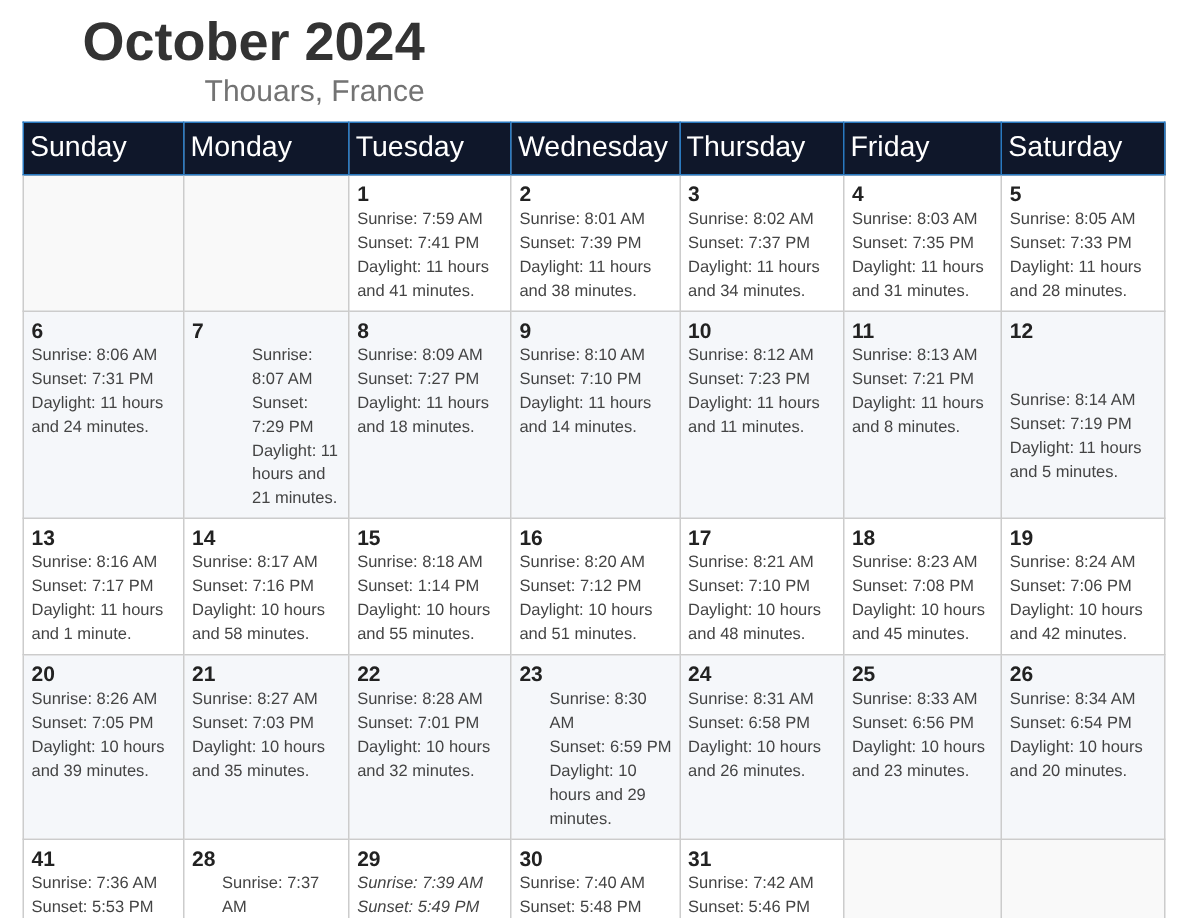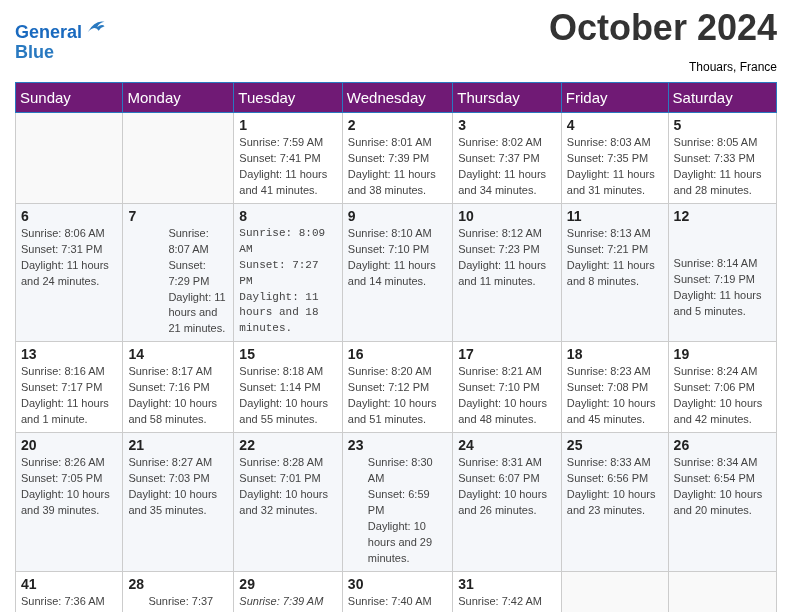--- a/index.html
+++ b/index.html
@@ -39,35 +39,35 @@
       text-align: right;
     }
     .month-title {
       font-size: 36px;
       font-weight: 700;
       color: #333;
       line-height: 1;
       margin-left: 40px;
     }
     .location {
-      font-size: 12px;
-      color: #000000;
-      margin-top: 14px;
+      font-size: 20px;
+      color: #737373;
+      margin-top: 4px;
     }
     table {
       width: 100%;
       border-collapse: collapse;
       font-size: 11px;
     }
     thead th {
-      background-color: #701a75;
+      background-color: #0f172a;
       color: #fff;
       padding: 6px 4px;
       text-align: left;
-      font-size: 15px;
+      font-size: 19px;
       font-weight: normal;
       border: 1px solid #2979c0;
     }
     tbody td {
       border: 1px solid #ccc;
       vertical-align: top;
       padding: 4px 5px;
       width: 113px;
       min-height: 80px;
       background: #fff;
@@ -87,30 +87,20 @@
       line-height: 1.45;
     }
     .empty {
       background: #f9f9f9;
     }
   </style>
 </head>
 <body>
 
 <div class="header">
-  <div class="logo">
-    <div>
-      <div class="logo-text">
-        <span>General</span><svg class="logo-icon" viewBox="0 0 30 30" xmlns="http://www.w3.org/2000/svg">
-            <path d="M5 22 Q15 5 28 8 Q20 10 18 15 Q25 10 28 14 Q22 16 20 20 Q15 12 5 22Z" fill="#2979c0"></path>
-          </svg>
-      </div>
-      <div class="logo-text" style="color:#2979c0; font-size:18px; font-weight:bold;">Blue</div>
-    </div>
-  </div>
   <div class="title-block">
     <div class="month-title">October 2024</div>
     <div class="location">Thouars, France</div>
   </div>
 </div>
 
 <table>
   <thead>
     <tr>
     <th>Sunday</th>
@@ -165,21 +155,21 @@
 Daylight: 11 hours and 24 minutes.</div>
         </td>
         <td>
           <div class="day-number">7</div>
           <div class="day-info" style="white-space: pre-line; margin-left: 40px;">Sunrise: 8:07 AM
 Sunset: 7:29 PM
 Daylight: 11 hours and 21 minutes.</div>
         </td>
         <td>
           <div class="day-number">8</div>
-          <div class="day-info" style="white-space: pre-line; font-family: Liberation Mono, monospace;">Sunrise: 8:09 AM
+          <div class="day-info" style="white-space: pre-line;">Sunrise: 8:09 AM
 Sunset: 7:27 PM
 Daylight: 11 hours and 18 minutes.</div>
         </td>
         <td>
           <div class="day-number">9</div>
           <div class="day-info" style="white-space: pre-line;">Sunrise: 8:10 AM
 Sunset: 7:10 PM
 Daylight: 11 hours and 14 minutes.</div>
         </td>
         <td>
@@ -266,21 +256,21 @@
         </td>
         <td>
           <div class="day-number">23</div>
           <div class="day-info" style="white-space: pre-line; margin-left: 20px;">Sunrise: 8:30 AM
 Sunset: 6:59 PM
 Daylight: 10 hours and 29 minutes.</div>
         </td>
         <td>
           <div class="day-number">24</div>
           <div class="day-info" style="white-space: pre-line;">Sunrise: 8:31 AM
-Sunset: 6:07 PM
+Sunset: 6:58 PM
 Daylight: 10 hours and 26 minutes.</div>
         </td>
         <td>
           <div class="day-number">25</div>
           <div class="day-info" style="white-space: pre-line;">Sunrise: 8:33 AM
 Sunset: 6:56 PM
 Daylight: 10 hours and 23 minutes.</div>
         </td>
         <td>
           <div class="day-number">26</div>

